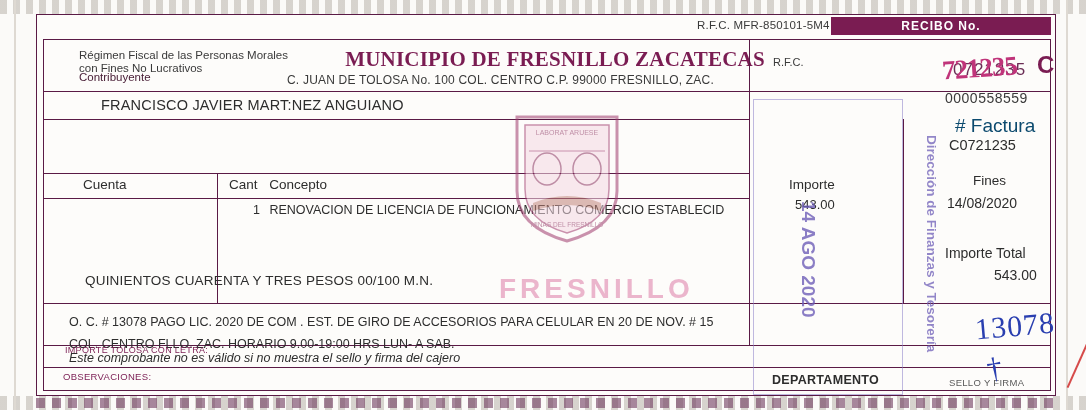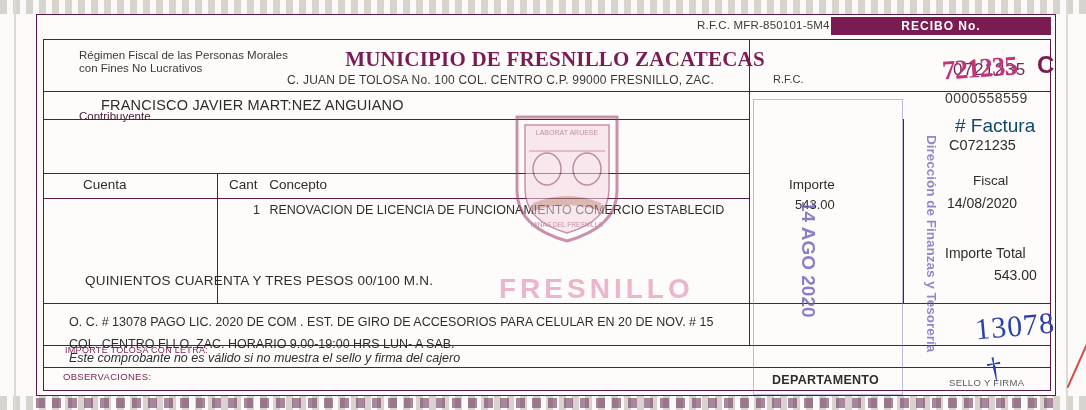--- a/index.html
+++ b/index.html
@@ -63,24 +63,24 @@
   }
   .org-addr{
     position:absolute;left:250px;top:58px;width:540px;
     color:#3a3a3a;font-size:12px;letter-spacing:.2px;
   }
   .regimen{
     position:absolute;left:42px;top:34px;width:230px;
     color:#3a3a3a;font-size:11.5px;line-height:13px;
   }
   .contribuyente-lbl{
-    position:absolute;left:42px;top:56px;color:#4a2038;font-size:11.5px;margin-top:39px;
+    position:absolute;left:42px;top:56px;color:#4a2038;font-size:11.5px;
   }
   .rfc-lbl{
-    position:absolute;left:736px;top:58px;color:#3a3a3a;font-size:11px;
+    position:absolute;left:736px;top:41px;color:#3a3a3a;font-size:11px;
   }
   .folio-hand{
     position:absolute;left:905px;top:38px;
     color:#c0347a;font-size:27px;font-weight:bold;
     font-family:"Liberation Serif", serif;
     transform:rotate(-4deg);
     letter-spacing:-1px;
   }
   .folio-print{
     position:absolute;left:916px;top:45px;
@@ -249,21 +249,21 @@
     <div class="concepto-line">
       <span>1</span>
       <span style="margin-left:6px">RENOVACION DE LICENCIA DE FUNCIONAMIENTO COMERCIO ESTABLECID</span>
     </div>
 
     <div class="importe-lbl">Importe</div>
     <div class="importe-val">543.00</div>
 
     <div class="factura-lbl"># Factura</div>
     <div class="factura-val">C0721235</div>
-    <div class="fecha-lbl">Fiscal</div>
+    <div class="fecha-lbl">Fines</div>
     <div class="fecha-val">14/08/2020</div>
     <div class="imptot-lbl">Importe Total</div>
     <div class="imptot-val">543.00</div>
 
     <div class="letras">QUINIENTOS CUARENTA Y TRES PESOS 00/100 M.N.</div>
 
     <div class="obs1">O. C. # 13078 PAGO LIC. 2020 DE COM . EST. DE GIRO DE ACCESORIOS PARA CELULAR EN 20 DE NOV. # 15</div>
     <div class="obs2">COL. CENTRO FLLO. ZAC. HORARIO 9.00-19:00 HRS LUN- A SAB.</div>
     <div class="imp-total-letra">IMPORTE TOLOSA CON LETRA:</div>
     <div class="nota">Este comprobante no es válido si no muestra el sello y firma del cajero</div>

